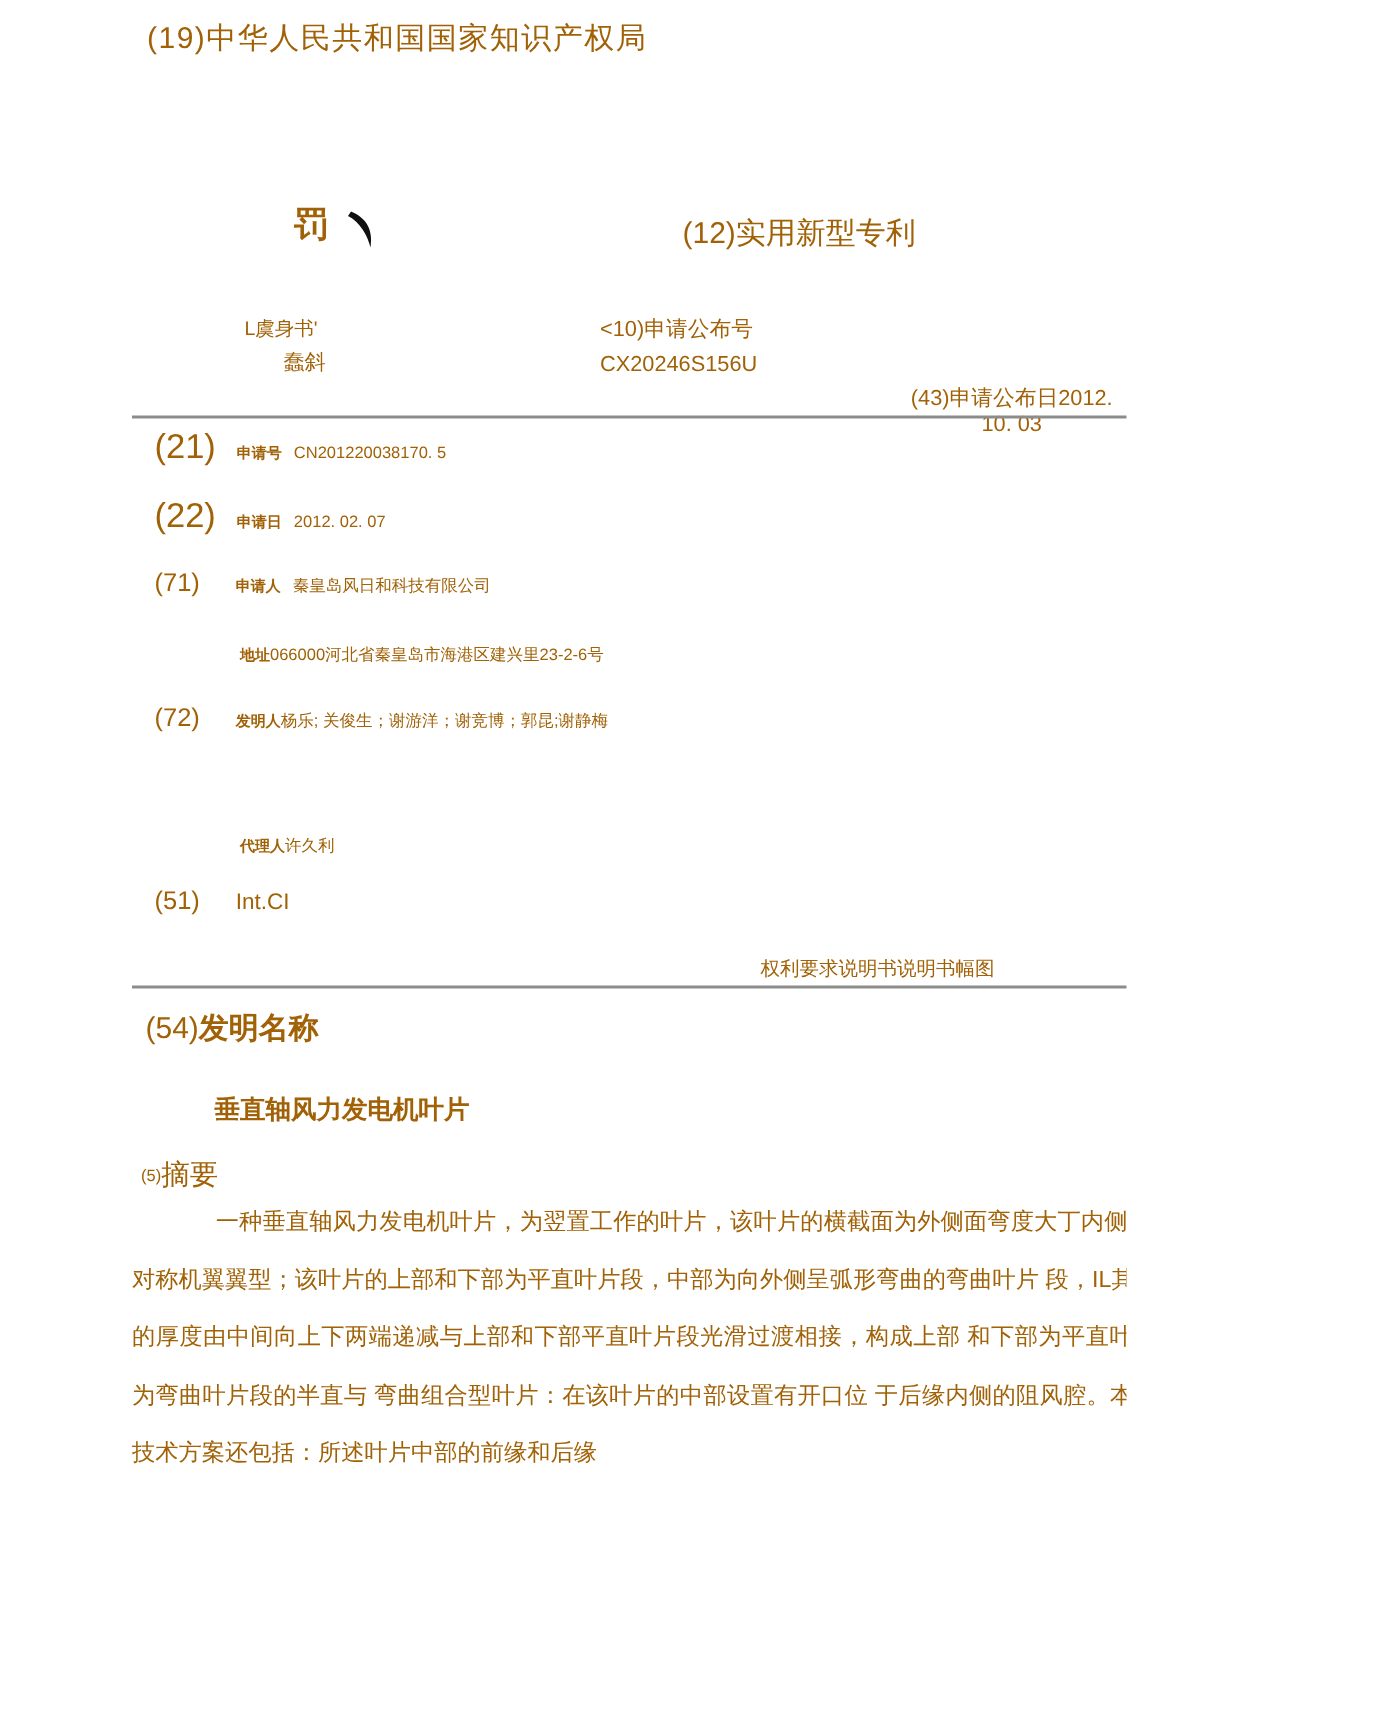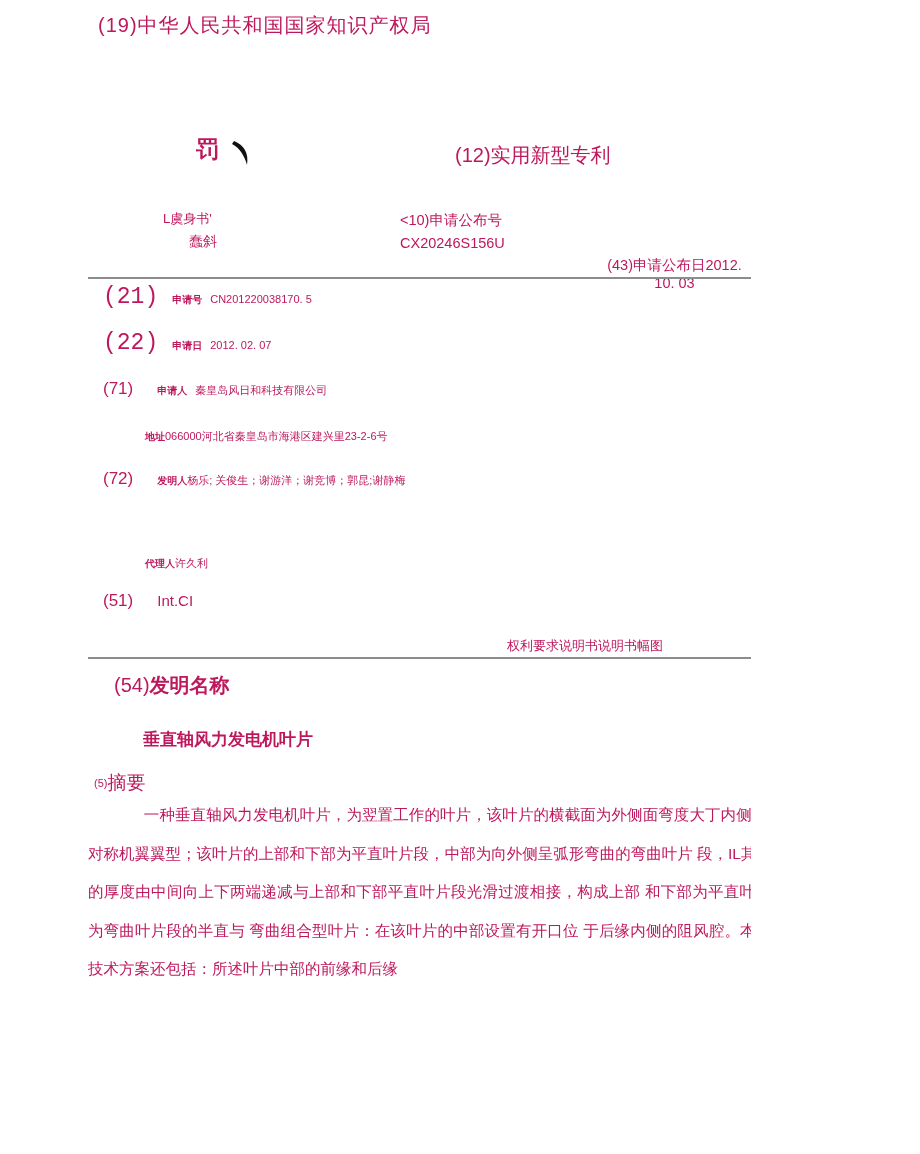--- a/index.html
+++ b/index.html
@@ -1,44 +1,44 @@
 <!DOCTYPE html>
 <html><head>
 <meta charset="utf-8">
 <style>
   html,body{margin:0;padding:0;background:#ffffff;}
   .page{
     position:relative;width:751px;height:1154px;background:#ffffff;
-    font-family:"Liberation Sans","DejaVu Sans",sans-serif;color:#be185d;
+    font-family:"Liberation Sans","DejaVu Sans",sans-serif;color:#a16207;
     overflow:hidden;
   }
   .office{position:absolute;left:98px;top:12px;font-size:20px;letter-spacing:1px;font-weight:500;}
   .logo{position:absolute;left:196px;top:138px;display:flex;align-items:flex-start;}
   .logo-char{font-size:23px;font-weight:bold;line-height:1;}
   .brush{margin-left:12px;margin-top:2px;}
   .doctype{position:absolute;left:455px;top:142px;font-size:20px;font-weight:500;}
   .seal{position:absolute;left:163px;top:208px;font-size:13px;line-height:22px;}
   .seal2{padding-left:26px;font-size:14px;}
   .pub{position:absolute;left:400px;top:209px;font-size:14.5px;line-height:23px;}
   .pubdate{position:absolute;left:598px;top:256px;font-size:14.5px;text-align:center;}
   .rule{position:absolute;left:88px;width:744px;height:2px;background:#8c8c8c;}
   .rule1{top:277px;}
   .rule2{top:657px;}
   .row{position:absolute;left:103px;white-space:nowrap;}
   .row .num{font-size:17px;}
   .row .num.n-lg{font-size:23px;}
   .row .num.gap{margin-right:24px;}
-  .row .num.gap-lg{margin-right:14px;font-family:Liberation Mono, monospace;}
+  .row .num.gap-lg{margin-right:14px;}
   .row .lab{font-size:10px;font-weight:bold;}
   .row .lab.nw{font-weight:normal;font-size:15px;}
   .row .val{font-size:11px;}
   .row .val.vs{margin-left:8px;}
-  .row.indent{left:145px;text-align:right;}
+  .row.indent{left:160px;text-align:right;}
   .footnote{position:absolute;right:88px;top:637px;font-size:13px;}
-  .sec54{position:absolute;left:114px;top:672px;text-align:center;}
+  .sec54{position:absolute;left:97px;top:672px;text-align:center;}
   .s54num{font-size:20px;}
   .s54lab{font-size:20px;font-weight:bold;}
   .title{position:absolute;left:143px;top:728px;font-size:17px;font-weight:bold;}
   .abslab{position:absolute;left:94px;top:770px;}
   .abspre{font-size:11px;vertical-align:2px;}
   .abstext{font-size:19px;}
   .abstract{
     position:absolute;left:88px;top:796px;width:746px;margin:0;
     font-size:15.5px;line-height:38.5px;text-align:justify;text-indent:3.6em;
     word-break:break-all;

